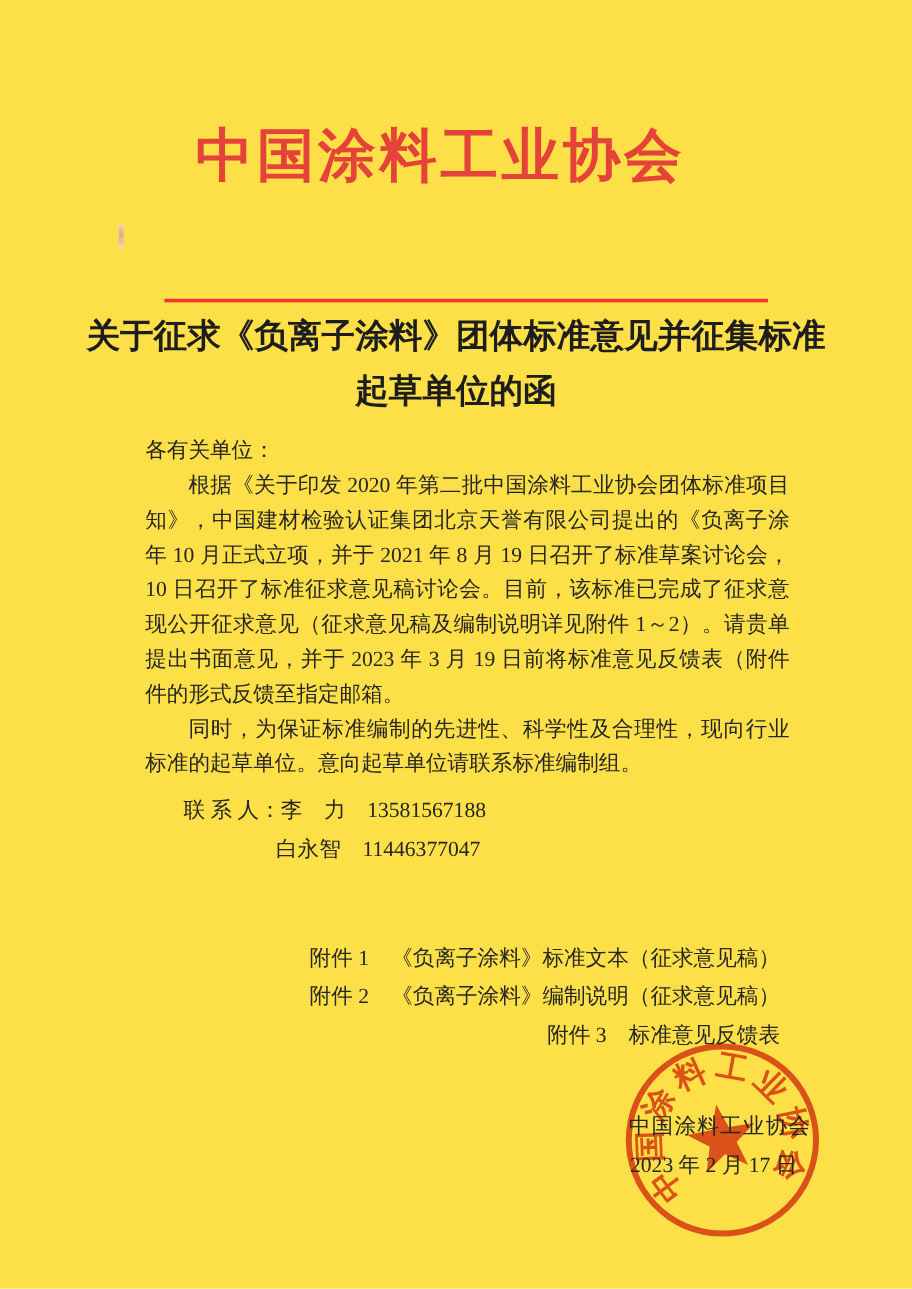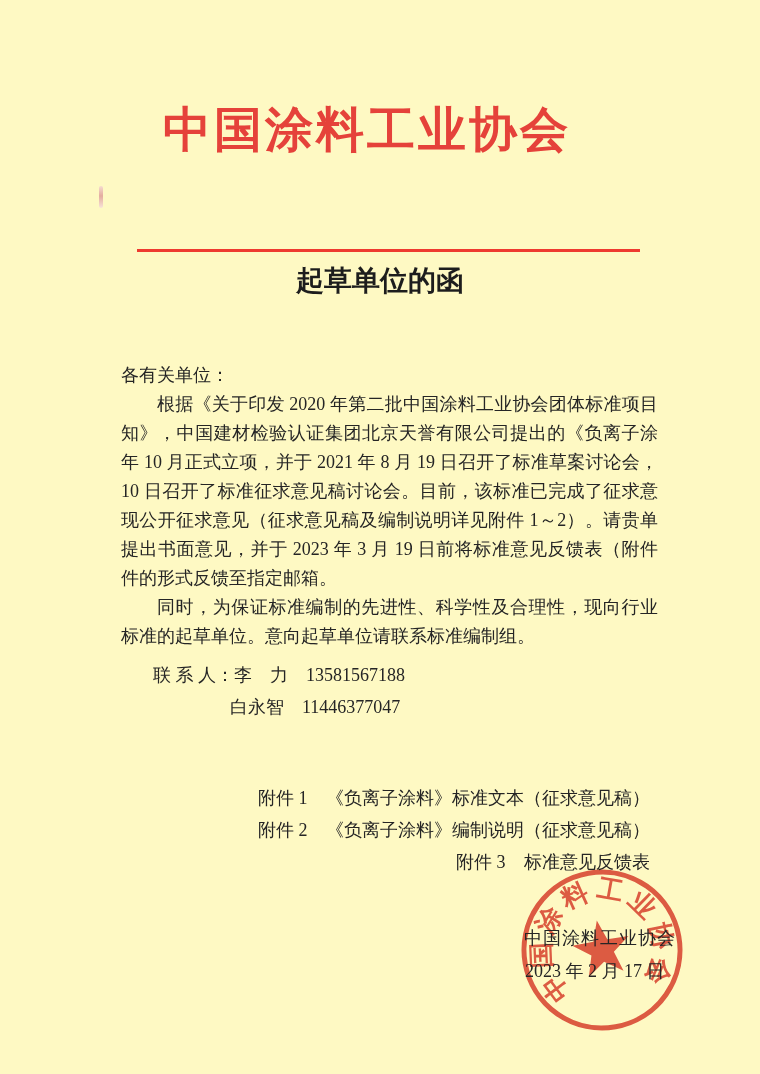--- a/index.html
+++ b/index.html
@@ -1,19 +1,19 @@
 <!DOCTYPE html>
 <html><head>
 <meta charset="utf-8">
 <style>
   html,body{margin:0;padding:0;background:#ffffff;}
   .page{
     position:relative;
     width:760px;height:1074px;
-    background:#fef9c3;
+    background:#fde047;
     overflow:hidden;
     font-family:"Liberation Serif","DejaVu Serif",serif;
     color:#222222;
   }
   
   .letterhead{
     position:absolute;top:98px;left:0;width:760px;
     text-align:center;
     padding-right:26px;box-sizing:border-box;
     font-size:48px;font-weight:bold;letter-spacing:3px;
@@ -94,20 +94,21 @@
 
 <div class="page">
 
   <div class="letterhead">中国涂料工业协会</div>
 
   <div class="artifact"></div>
 
   <div class="divider"></div>
 
   <div class="doc-title">
+    <div>关于征求《负离子涂料》团体标准意见并征集标准</div>
     <div>起草单位的函</div>
   </div>
 
   <div class="body-block">
     <div class="b-line">各有关单位：</div>
     <div class="b-line stretch indent">根据《关于印发 2020 年第二批中国涂料工业协会团体标准项目计划的通</div>
     <div class="b-line stretch">知》，中国建材检验认证集团北京天誉有限公司提出的《负离子涂料》已于 2020</div>
     <div class="b-line stretch">年 10 月正式立项，并于 2021 年 8 月 19 日召开了标准草案讨论会，2023 年 1 月</div>
     <div class="b-line stretch">10 日召开了标准征求意见稿讨论会。目前，该标准已完成了征求意见稿的编制。</div>
     <div class="b-line stretch">现公开征求意见（征求意见稿及编制说明详见附件 1～2）。请贵单位认真研究，</div>

